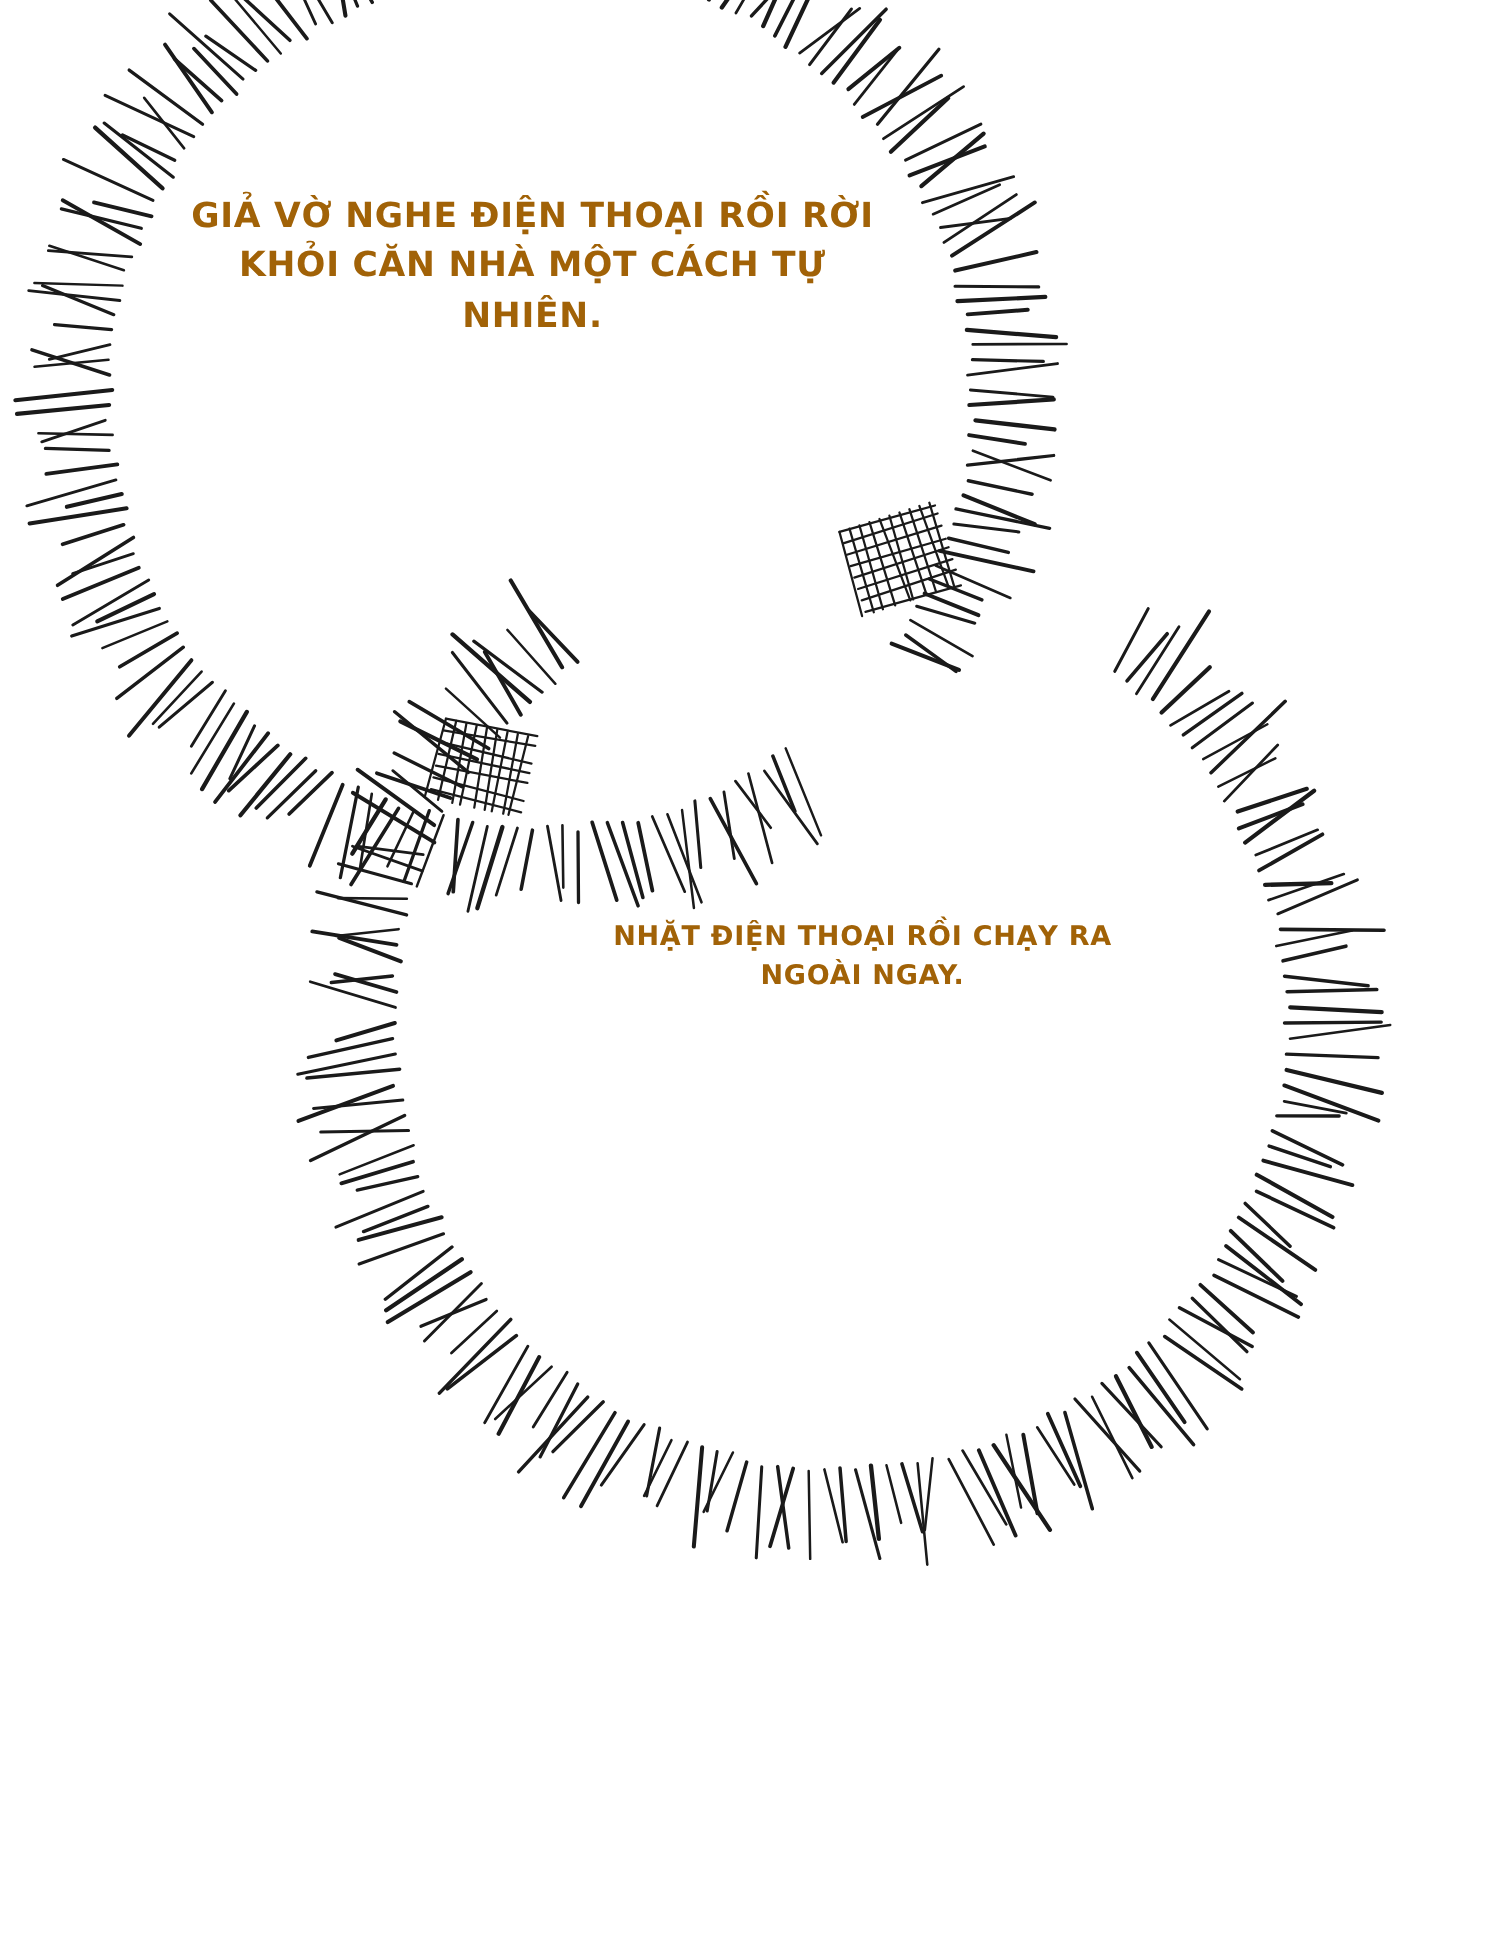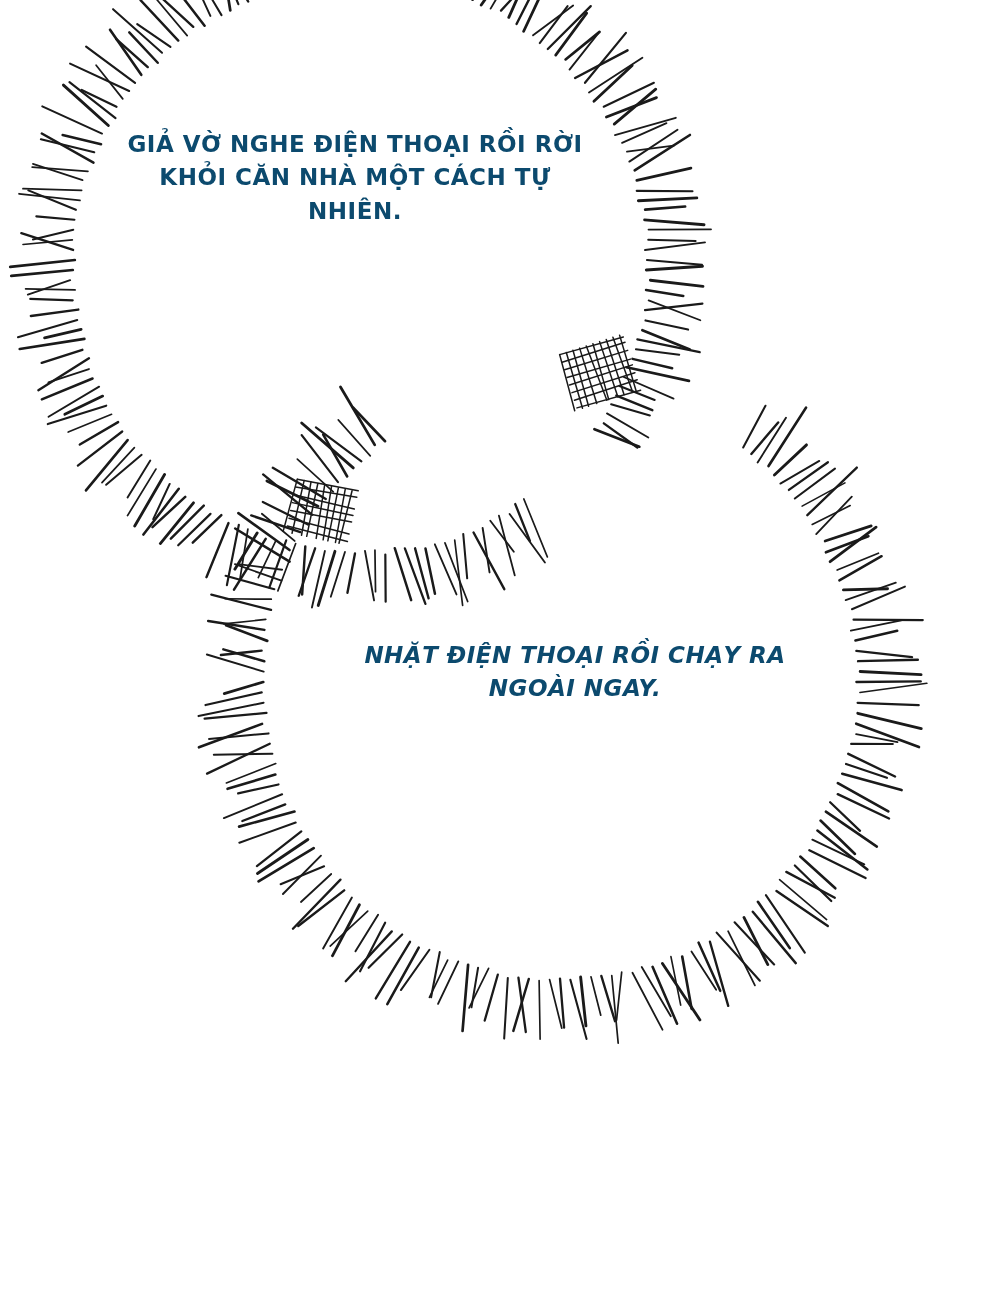--- a/index.html
+++ b/index.html
@@ -25,37 +25,36 @@
     left: 0;
     width: 1000px;
     height: 1300px;
   }
   .caption {
     position: absolute;
     text-align: center;
     font-family: "DejaVu Sans", sans-serif;
     font-weight: 700;
     letter-spacing: 0.5px;
-    color: #0c4a6e;
+    color: #a16207;
     line-height: 1.45;
     white-space: pre-line;
     text-transform: uppercase;
   }
   .caption-1 {
     left: 120px;
     top: 128px;
     width: 470px;
     font-size: 23px;
   }
   .caption-2 {
     left: 355px;
-    top: 639px;
+    top: 612px;
     width: 440px;
-    font-size: 23px;
-    font-style: italic;
+    font-size: 18px;
   }
 </style>
 </head>
 <body>
 
 <div class="page">
 
   <svg class="bubble-layer" viewBox="0 0 1000 1300" xmlns="http://www.w3.org/2000/svg">
     <defs>
       <g id="spike-unit"></g>

